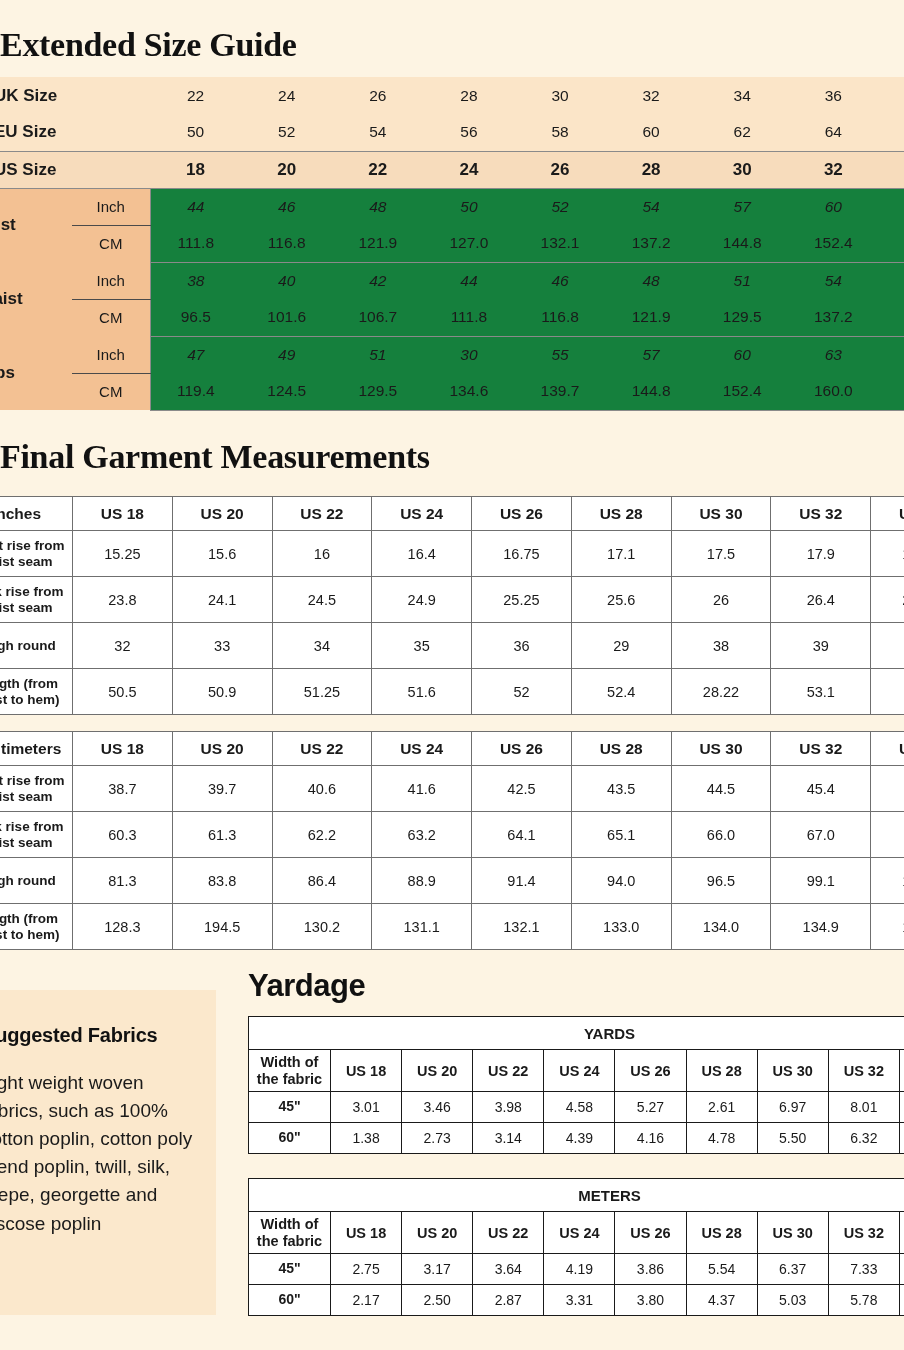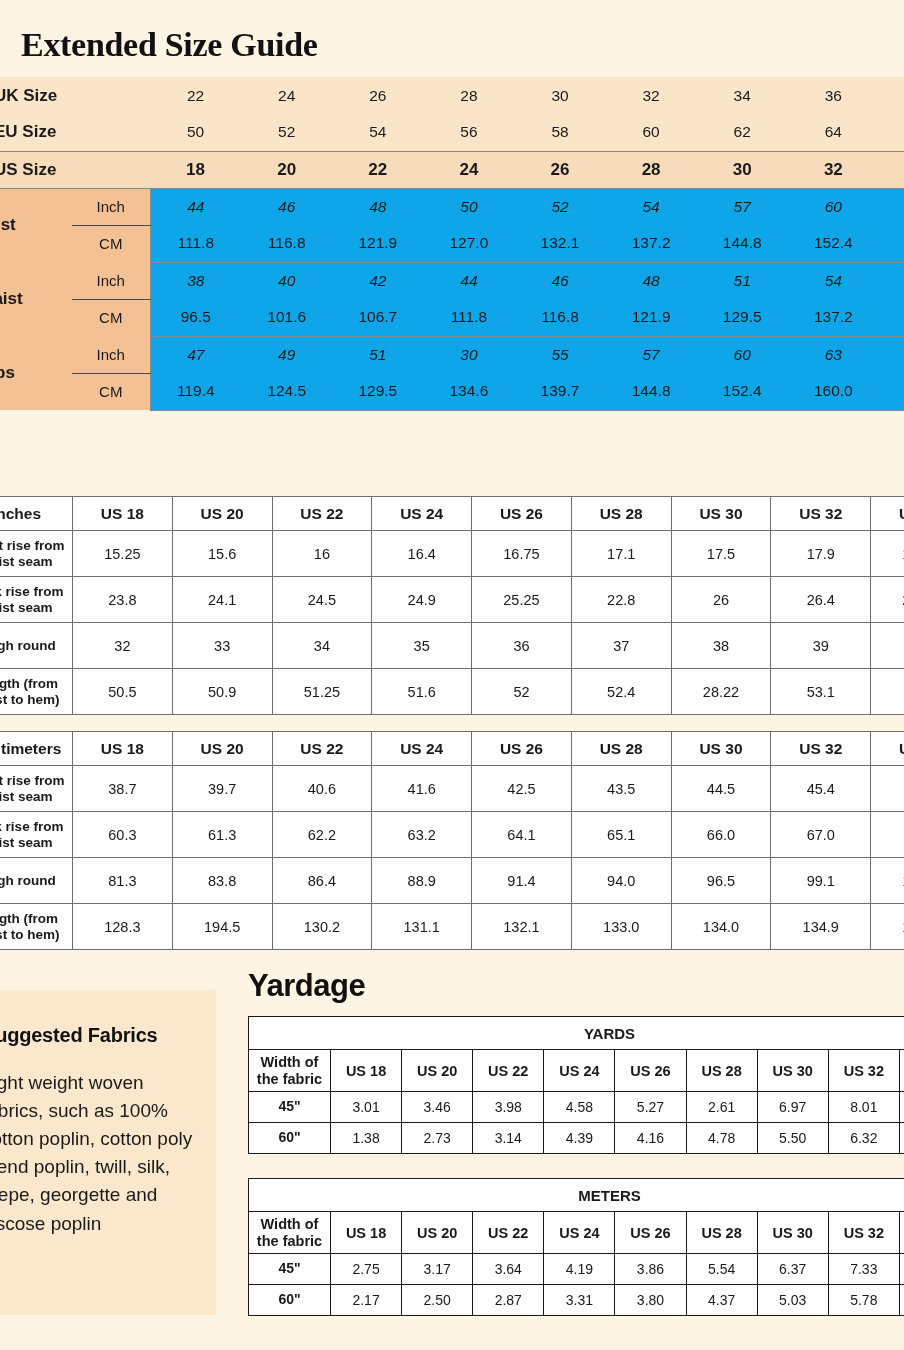--- a/index.html
+++ b/index.html
@@ -24,21 +24,20 @@
   }
 
   
   .h-serif {
     font-family: "Liberation Serif", "DejaVu Serif", serif;
     font-weight: bold;
     font-size: 34px;
     color: #111;
     letter-spacing: -0.3px;
     white-space: nowrap;
-    padding-left: 21px;
   }
   .h-sans {
     font-family: "Liberation Sans", sans-serif;
     font-weight: bold;
     font-size: 31px;
     color: #111;
     letter-spacing: -0.5px;
   }
 
   #title-size-guide { position: absolute; left: 40px; top: 26px; }
@@ -87,21 +86,21 @@
     text-align: left;
     padding-left: 34px;
   }
   .sg .row-us td { background: #f7dcbc; font-weight: bold; font-size: 17px; }
   .sg .row-us .lab {
     text-align: left;
     padding-left: 34px;
   }
   .sg .row-us td:first-child { border-top: 1.5px solid #8a8a8a; border-bottom: 1.5px solid #8a8a8a; }
   .sg .row-us td { border-top: 1.5px solid #8a8a8a; border-bottom: 1.5px solid #8a8a8a; }
-  .sg .val { background: #0ea5e9; }
+  .sg .val { background: #15803d; }
   .sg .val-inch { font-style: italic; }
   .sg .grp-top .val { border-top: 1.2px solid #8a8a8a; }
   .sg .grp-last .val { border-bottom: 1.2px solid #8a8a8a; }
   .sg .unit-div { border-bottom: 1.2px solid #4a4a4a; }
   .sg .val-first { border-left: 1.2px solid #8a8a8a; }
 
   
   .fg-wrap { position: absolute; left: 0px; width: 1010px; }
   #fg-inches { top: 496px; }
   #fg-cm { top: 731px; }
@@ -328,20 +327,21 @@
             <td class="val">139.7</td>
             <td class="val">144.8</td>
             <td class="val">152.4</td>
             <td class="val">160.0</td>
             <td class="val">167.6</td>
           </tr>
         </tbody>
     </table>
   </div>
 
+  <div class="h-serif" id="title-final-garment">Final Garment Measurements</div>
 
   <div class="fg-wrap" id="fg-inches">
     <table class="fg">
       <colgroup id="fg-cols-in">
           <col style="width: 112px;">
           <col style="width: 99.7778px;">
           <col style="width: 99.7778px;">
           <col style="width: 99.7778px;">
           <col style="width: 99.7778px;">
           <col style="width: 99.7778px;">
@@ -377,33 +377,33 @@
             <td>17.9</td>
             <td>18.25</td>
           </tr>
           <tr>
             <td class="fg-lbl">Back rise from waist seam</td>
             <td>23.8</td>
             <td>24.1</td>
             <td>24.5</td>
             <td>24.9</td>
             <td>25.25</td>
-            <td>22.8</td>
+            <td>25.6</td>
             <td>26</td>
             <td>26.4</td>
             <td>26.75</td>
           </tr>
           <tr>
             <td class="fg-lbl">Thigh round</td>
             <td>32</td>
             <td>33</td>
             <td>34</td>
             <td>35</td>
             <td>36</td>
-            <td>37</td>
+            <td>29</td>
             <td>38</td>
             <td>39</td>
             <td>40</td>
           </tr>
           <tr>
             <td class="fg-lbl">Length (from waist to hem)</td>
             <td>50.5</td>
             <td>50.9</td>
             <td>51.25</td>
             <td>51.6</td>

